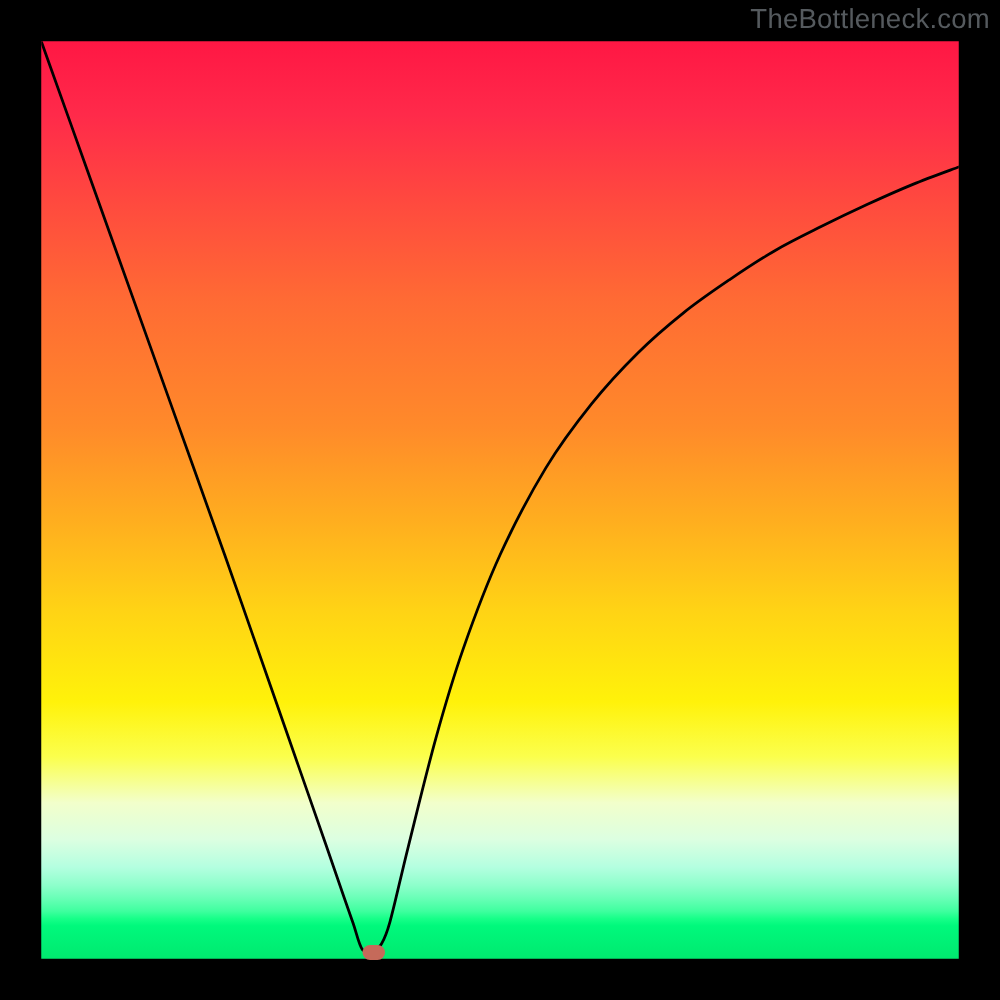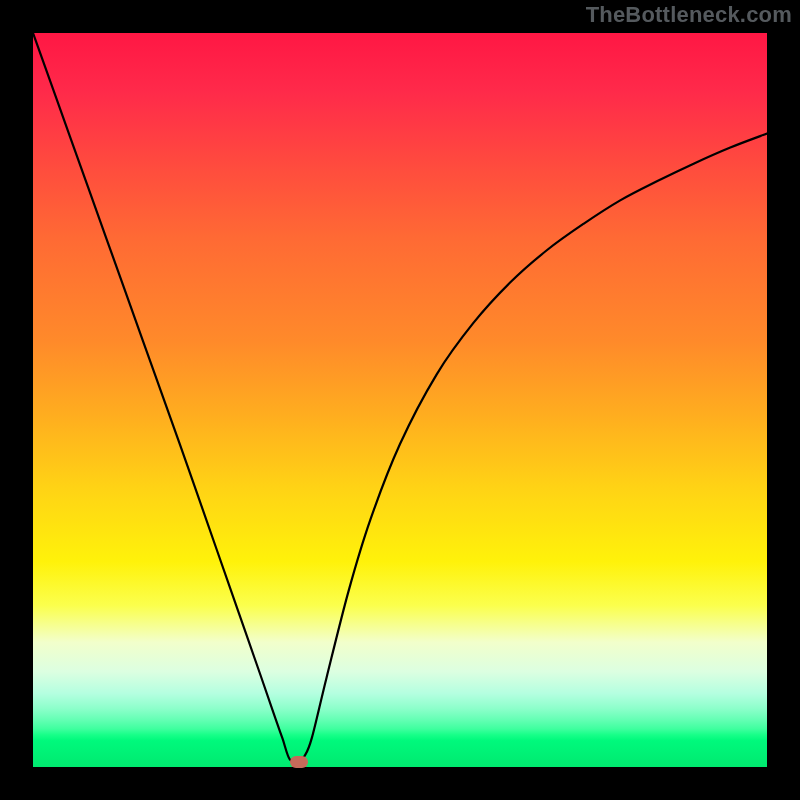--- a/index.html
+++ b/index.html
@@ -10,21 +10,21 @@
     position: relative;
     font-family: Arial, Helvetica, sans-serif;
     overflow: hidden;
   }
   .watermark {
     position: absolute;
     top: 2px;
     right: 8px;
     color: #555a5e;
     font-size: 22px;
-    font-weight: 700;
+    font-weight: 400;
     z-index: 20;
     letter-spacing: 0.2px;
   }
   .plot-area {
     position: absolute;
     left: 33px;
     top: 33px;
     width: 734px;
     height: 734px;
     background: linear-gradient(

